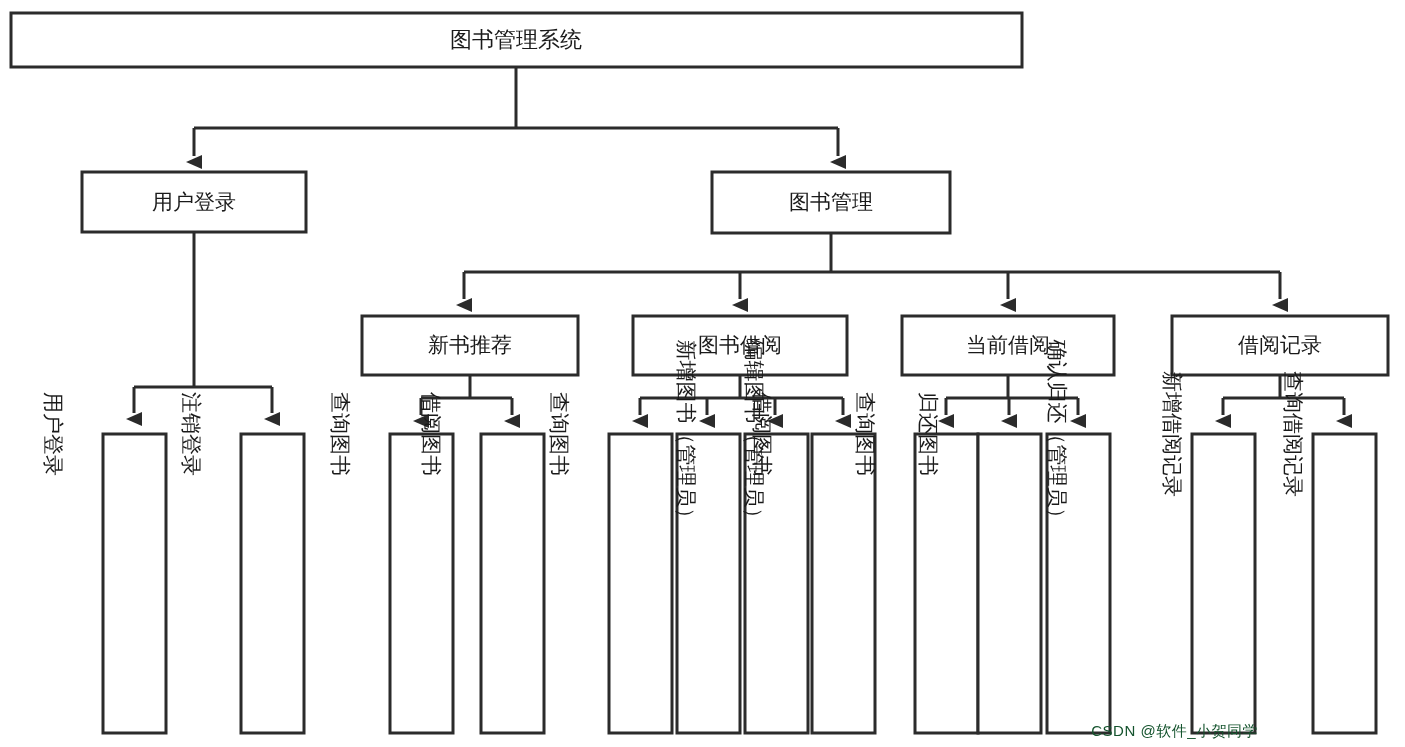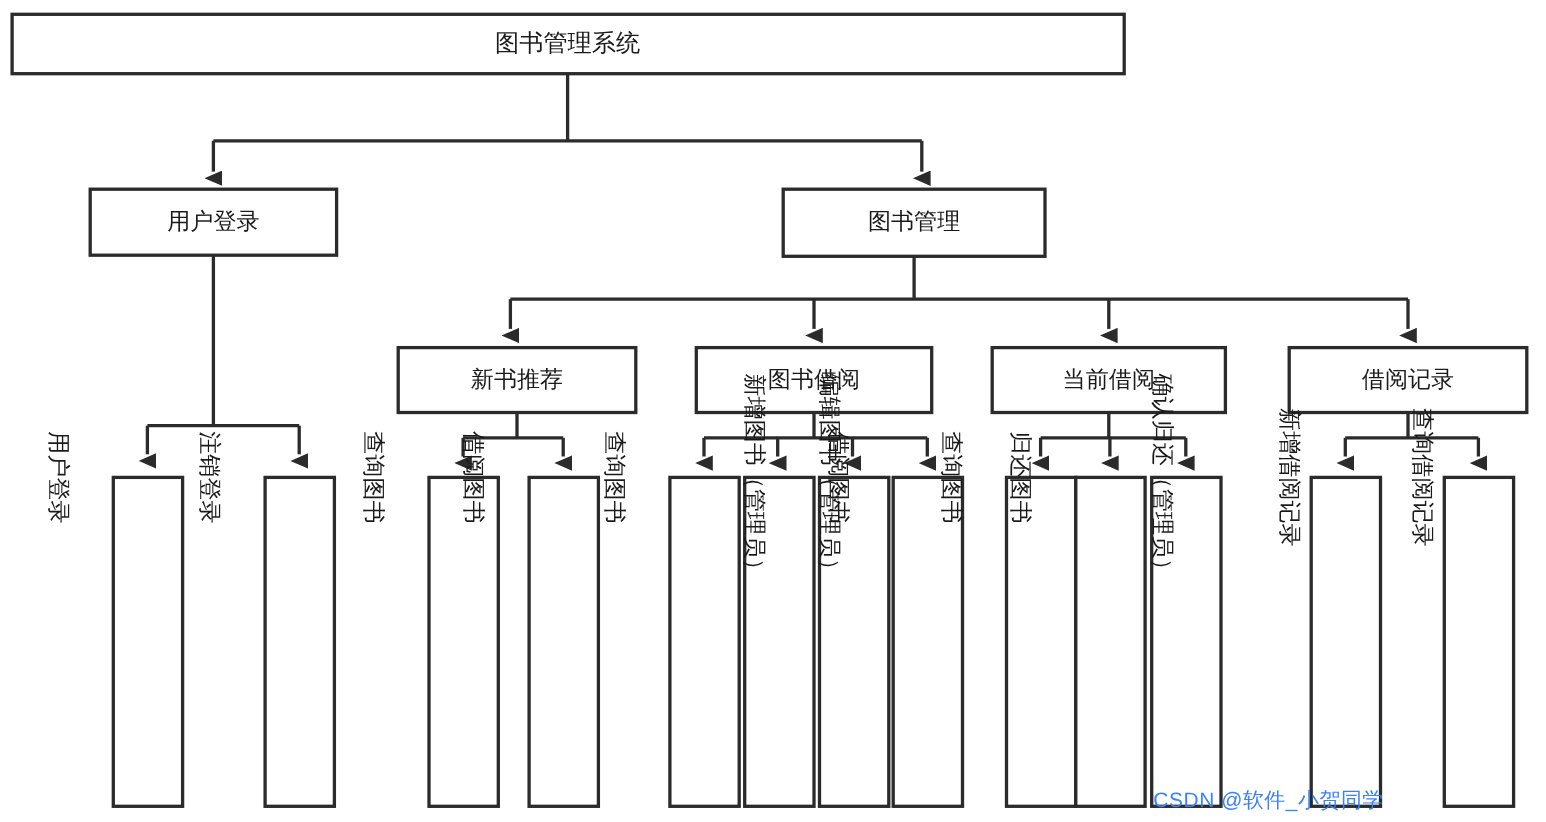--- a/index.html
+++ b/index.html
@@ -49,22 +49,22 @@
     font-family: "Liberation Sans", "DejaVu Sans", sans-serif;
     font-size: 21px;
     fill: #1a1a1a;
     text-anchor: middle;
   }
   .watermark {
     position: absolute;
     right: 8px;
     bottom: 6px;
     font-family: "Liberation Sans", "DejaVu Sans", sans-serif;
-    font-size: 19px;
-    color: #3b82f6;
+    font-size: 15px;
+    color: #14532d;
     letter-spacing: 0.5px;
     white-space: nowrap;
     user-select: none;
   }
 </style>
 </head>
 <body>
 
 <div id="diagram-root">
   <svg class="flow" width="1405" height="747" viewBox="0 0 1405 747" xmlns="http://www.w3.org/2000/svg">

